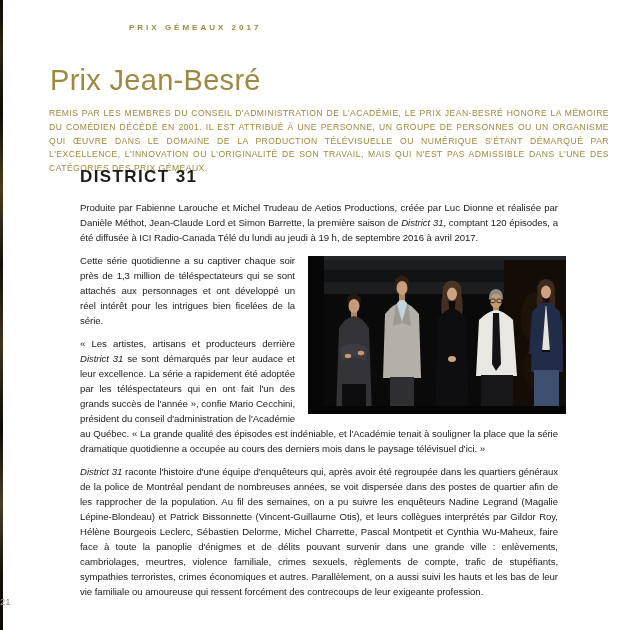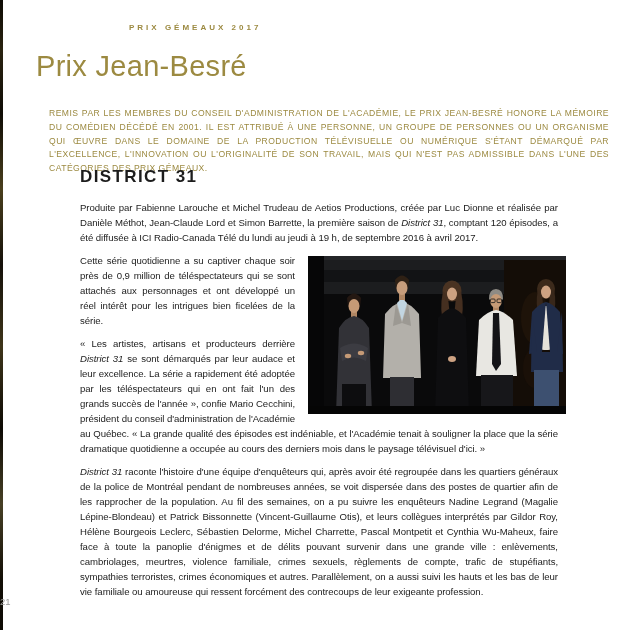--- a/index.html
+++ b/index.html
@@ -13,21 +13,21 @@
     position:absolute;left:0;top:0;width:3px;height:630px;
     background:linear-gradient(180deg,#0d0a04 0%,#2a2310 8%,#0f0c05 18%,#4a3f1d 30%,#15110a 42%,#3e351a 55%,#0d0a04 68%,#474025 80%,#120e06 92%,#0d0a04 100%);
   }
   .eyebrow{
     position:absolute;left:81px;top:23px;
     font-size:8px;font-weight:700;letter-spacing:3px;
     color:var(--gold,#9c8a41);
     padding-left:48px;
   }
   .title{
-    position:absolute;left:36px;top:50px;margin:0;
+    position:absolute;left:36px;top:50px;margin:14px;
     font-size:29px;font-weight:400;letter-spacing:0.3px;
     color:var(--gold,#9c8a41);
   }
   .intro{
     position:absolute;left:37px;top:95px;width:560px;margin:12px;
     font-size:8.6px;line-height:13.8px;letter-spacing:0.45px;
     color:var(--gold,#9c8a41);text-align:justify;
   }
   .article{
     position:absolute;left:80px;top:167px;width:486px;
@@ -133,21 +133,21 @@
             <path d="M224 56 q8 -9 14 -10 l-4 50 l-13 2 z" fill="#202c48"></path>
             <path d="M252 56 q-8 -9 -14 -10 l4 50 l13 2 z" fill="#202c48"></path>
             <path d="M224 56 l-1 60 h32 l-1 -60 l-5 40 h-20 z" fill="#202c48"></path>
             <rect x="226" y="114" width="25" height="44" fill="#3d5070"></rect>
           </g>
 
           <rect x="0" y="150" width="258" height="8" fill="#050505"></rect>
         </svg>
       </figure>
 
-      <p><span>Cette série quotidienne a su captiver chaque soir près de 0,9 million de téléspectateurs qui se sont attachés aux personnages et ont développé un réel intérêt pour les intrigues bien ficelées de la série.</span></p>
+      <p><span>Cette série quotidienne a su captiver chaque soir près de 1,3 million de téléspectateurs qui se sont attachés aux personnages et ont développé un réel intérêt pour les intrigues bien ficelées de la série.</span></p>
       <p><span>« Les artistes, artisans et producteurs derrière </span><i>District 31</i><span> se sont démarqués par leur audace et leur excellence. La série a rapidement été adoptée par les téléspectateurs qui en ont fait l'un des grands succès de l'année », confie Mario Cecchini, président du conseil d'administration de l'Académie au Québec. « La grande qualité des épisodes est indéniable, et l'Académie tenait à souligner la place que la série dramatique quotidienne a occupée au cours des derniers mois dans le paysage télévisuel d'ici. »</span></p>
       <p><i>District 31</i><span> raconte l'histoire d'une équipe d'enquêteurs qui, après avoir été regroupée dans les quartiers généraux de la police de Montréal pendant de nombreuses années, se voit dispersée dans des postes de quartier afin de les rapprocher de la population. Au fil des semaines, on a pu suivre les enquêteurs Nadine Legrand (Magalie Lépine-Blondeau) et Patrick Bissonnette (Vincent-Guillaume Otis), et leurs collègues interprétés par Gildor Roy, Hélène Bourgeois Leclerc, Sébastien Delorme, Michel Charrette, Pascal Montpetit et Cynthia Wu-Maheux, faire face à toute la panoplie d'énigmes et de délits pouvant survenir dans une grande ville : enlèvements, cambriolages, meurtres, violence familiale, crimes sexuels, règlements de compte, trafic de stupéfiants, sympathies terroristes, crimes économiques et autres. Parallèlement, on a aussi suivi les hauts et les bas de leur vie familiale ou amoureuse qui ressent forcément des contrecoups de leur exigeante profession.</span></p>
       <div class="clear"></div>
     </div>
   </div>
 
   <div class="pagenum">21</div>
 
 </div>
 

